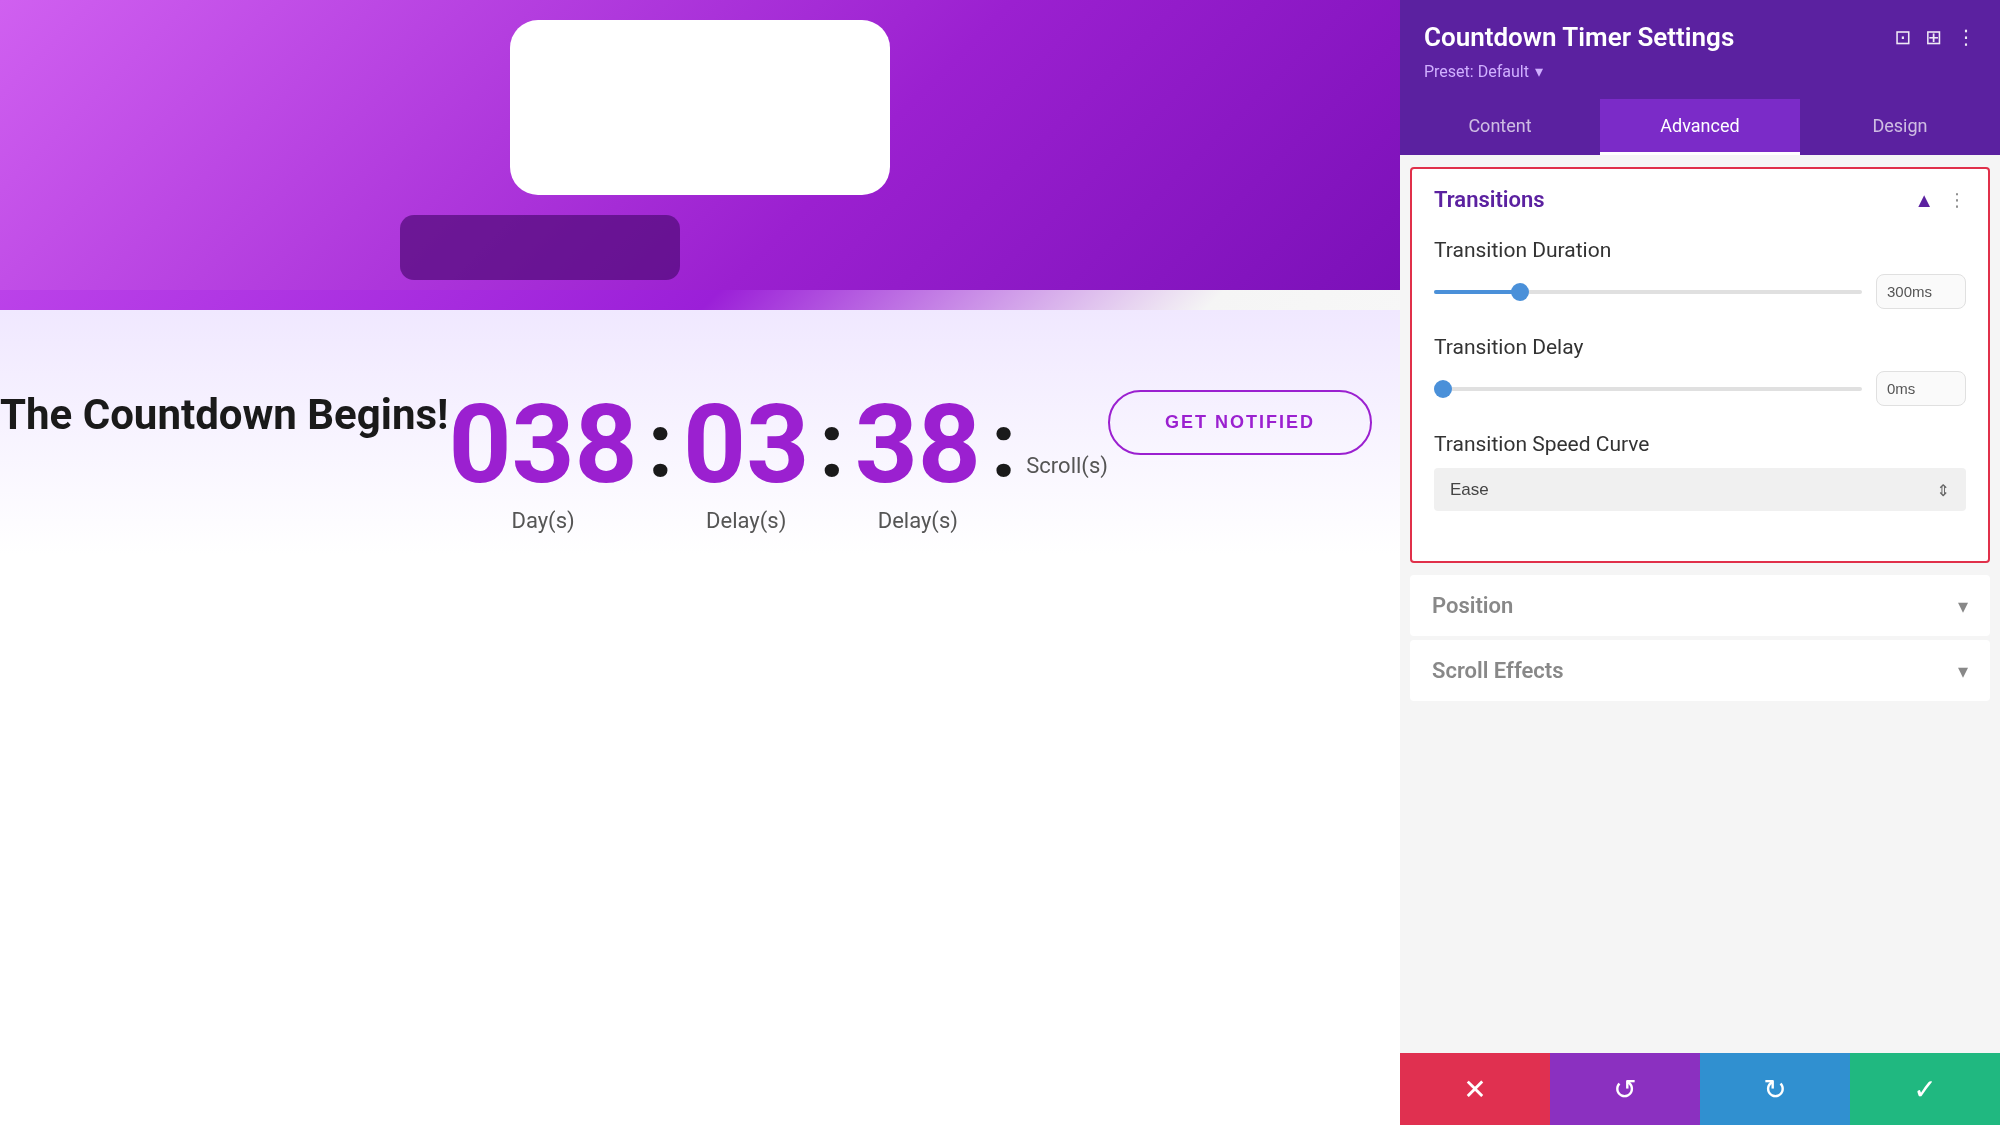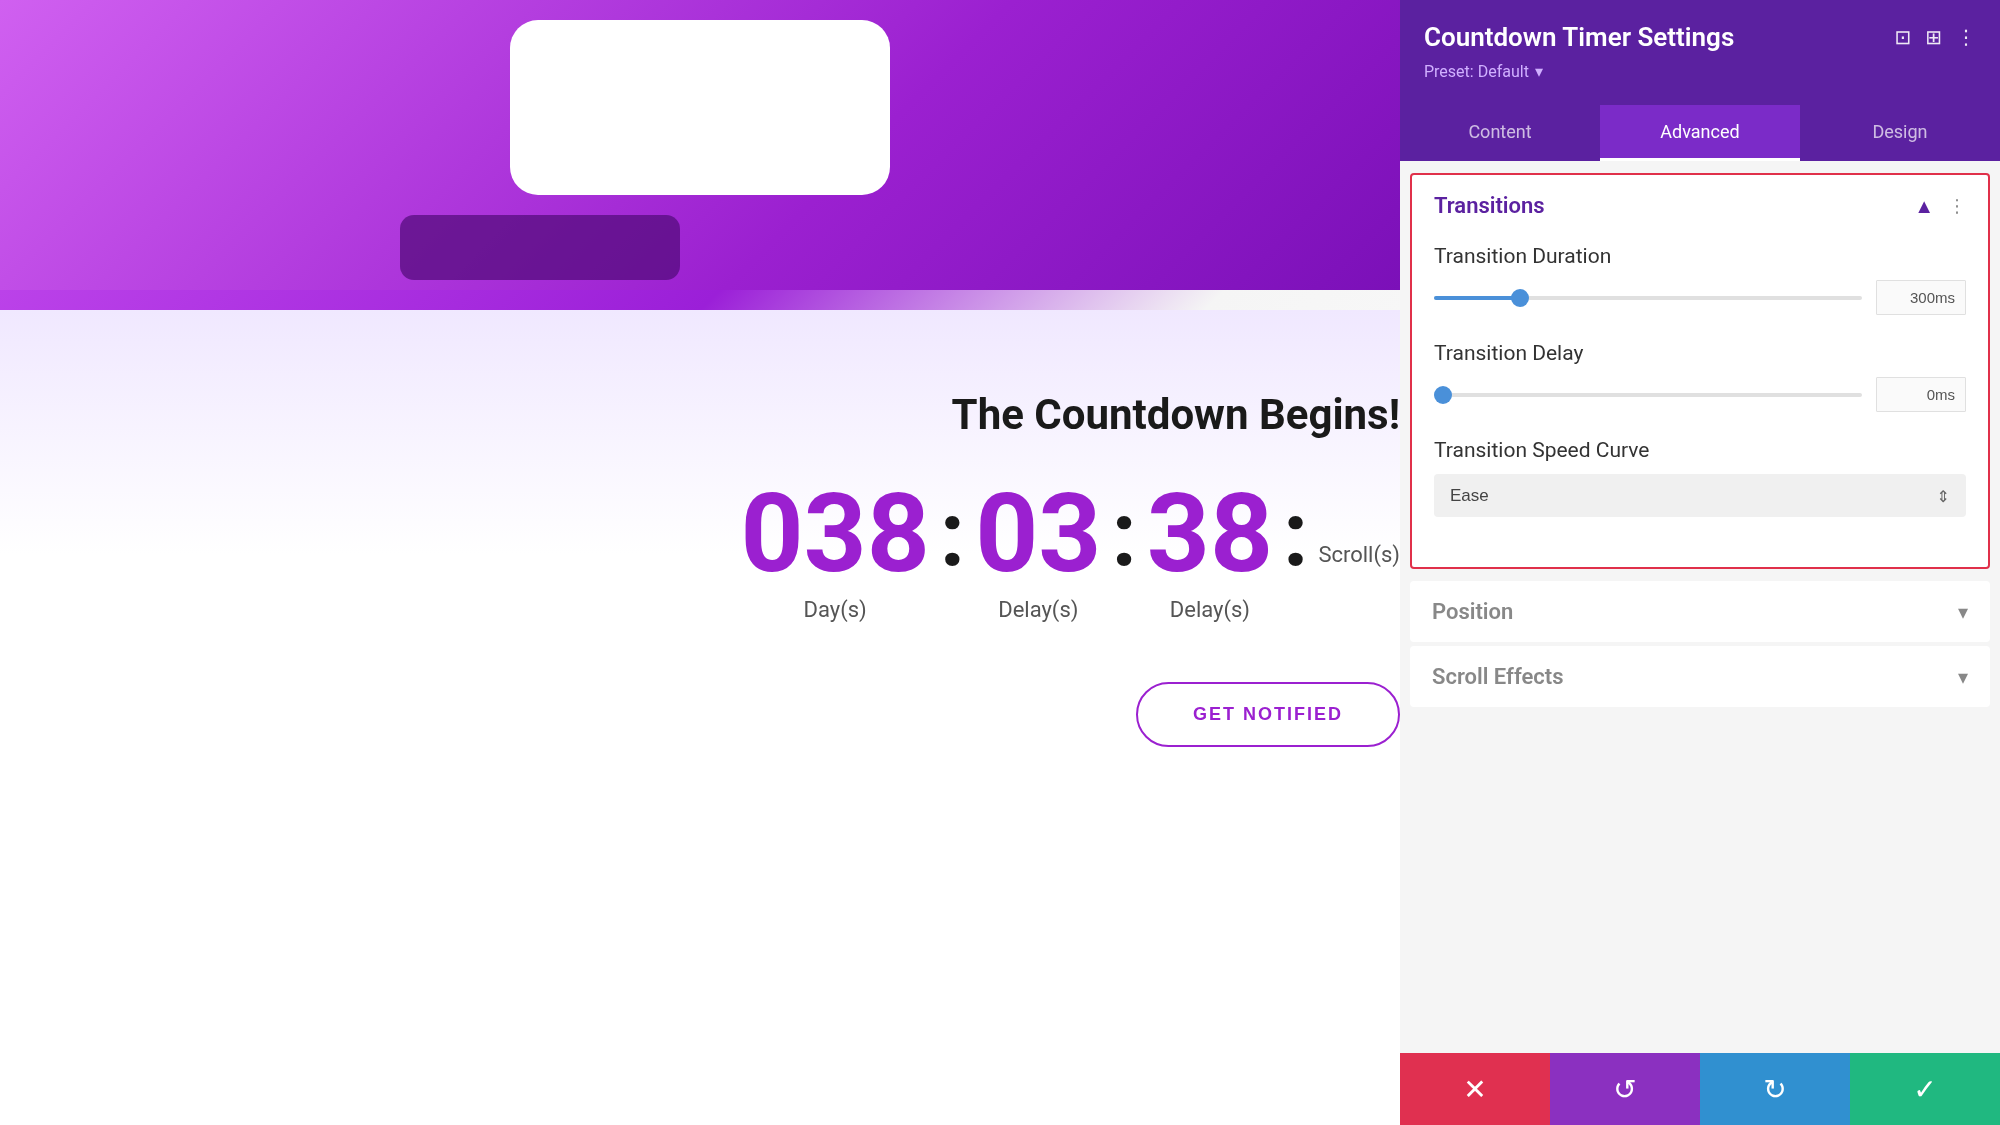--- a/index.html
+++ b/index.html
@@ -38,22 +38,22 @@
       background: rgba(80, 10, 120, 0.7);
       border-radius: 14px;
     }
 
     .canvas-content {
       position: absolute;
       top: 310px; left: 0; right: 0;
       background: linear-gradient(to bottom, #f0e8ff 0%, #fff 30%);
       bottom: 0;
       display: flex;
-      flex-direction: column;
-      align-items: flex-end;
+      flex-direction: row;
+      align-items: flex-start;
       padding-top: 80px;
     }
 
     .countdown-title {
       font-size: 42px;
       font-weight: 700;
       color: #1a1a1a;
       margin-bottom: 40px;
     }
 
@@ -145,21 +145,21 @@
       cursor: pointer;
       opacity: 0.9;
     }
 
     .panel-preset {
       font-size: 16px;
       color: #d0b0ff;
       display: flex;
       align-items: center;
       gap: 6px;
-      margin-bottom: 24px;
+      margin-bottom: 18px;
       cursor: pointer;
     }
 
     .panel-tabs {
       display: flex;
       background: #5b21a0;
     }
 
     .panel-tab {
       flex: 1;
@@ -277,25 +277,25 @@
       width: 18px; height: 18px;
       background: #4a90d9;
       border-radius: 50%;
       cursor: pointer;
     }
 
     .slider-input {
       width: 90px;
       padding: 8px 10px;
       border: 1px solid #e0e0e0;
-      border-radius: 1px;
+      border-radius: 8px;
       font-size: 15px;
       color: #555;
       background: #fafafa;
-      text-align: right;
+      text-align: left;
     }
 
     .select-row {
       position: relative;
     }
 
     .select-field {
       width: 100%;
       padding: 12px 16px;
       background: #f0f0f0;

